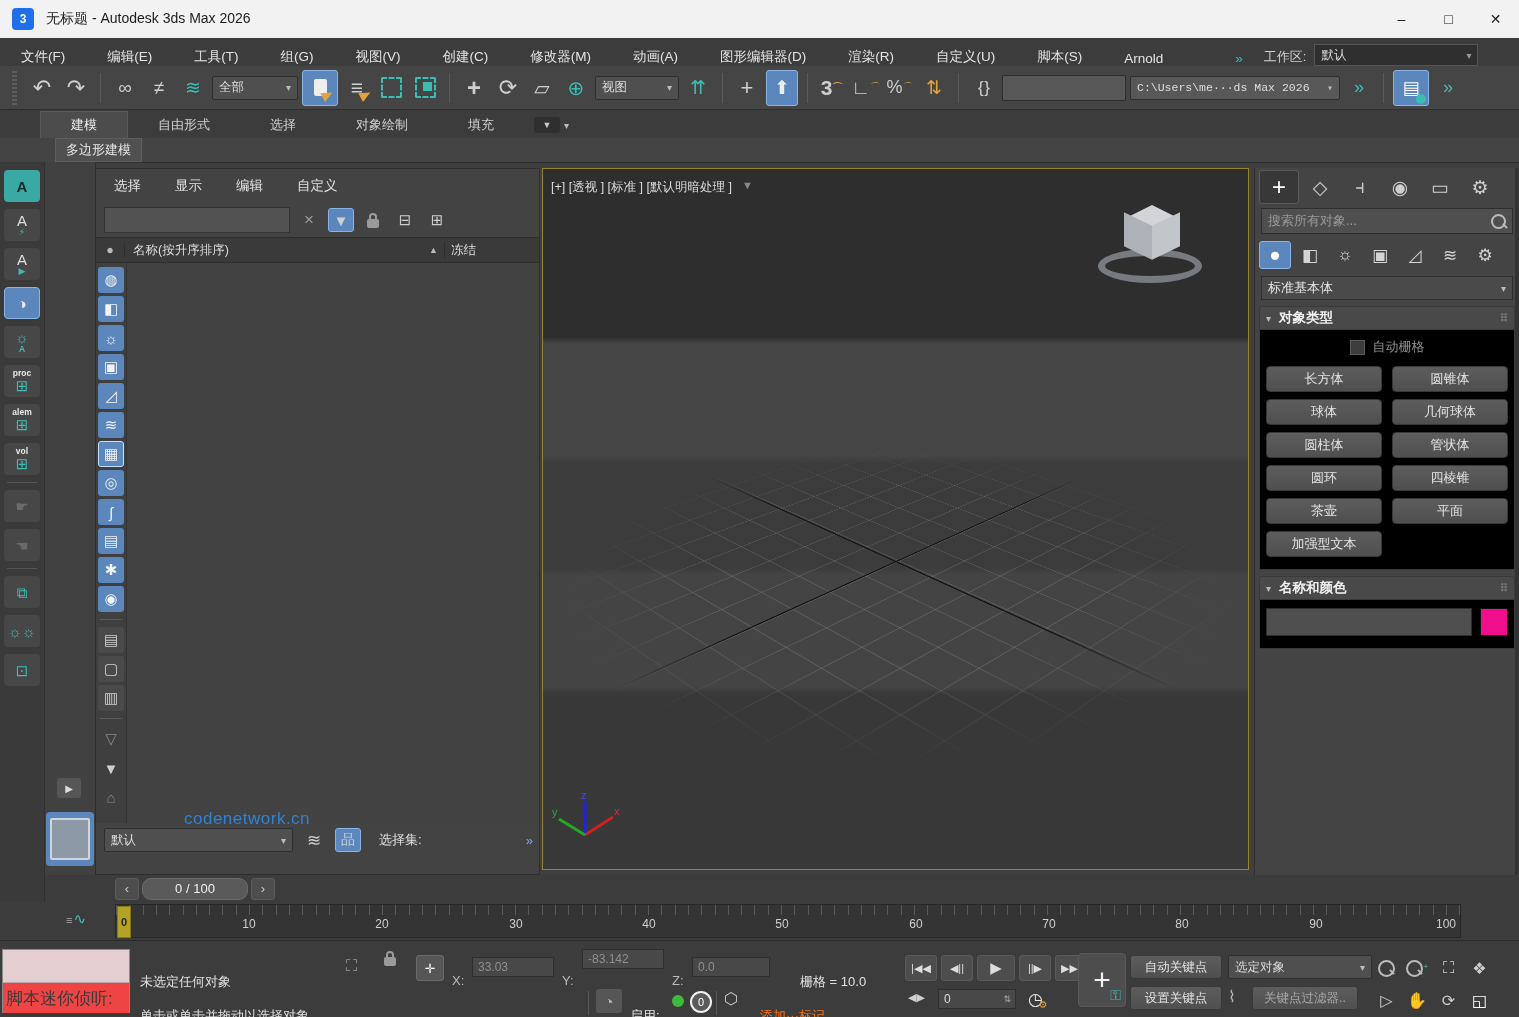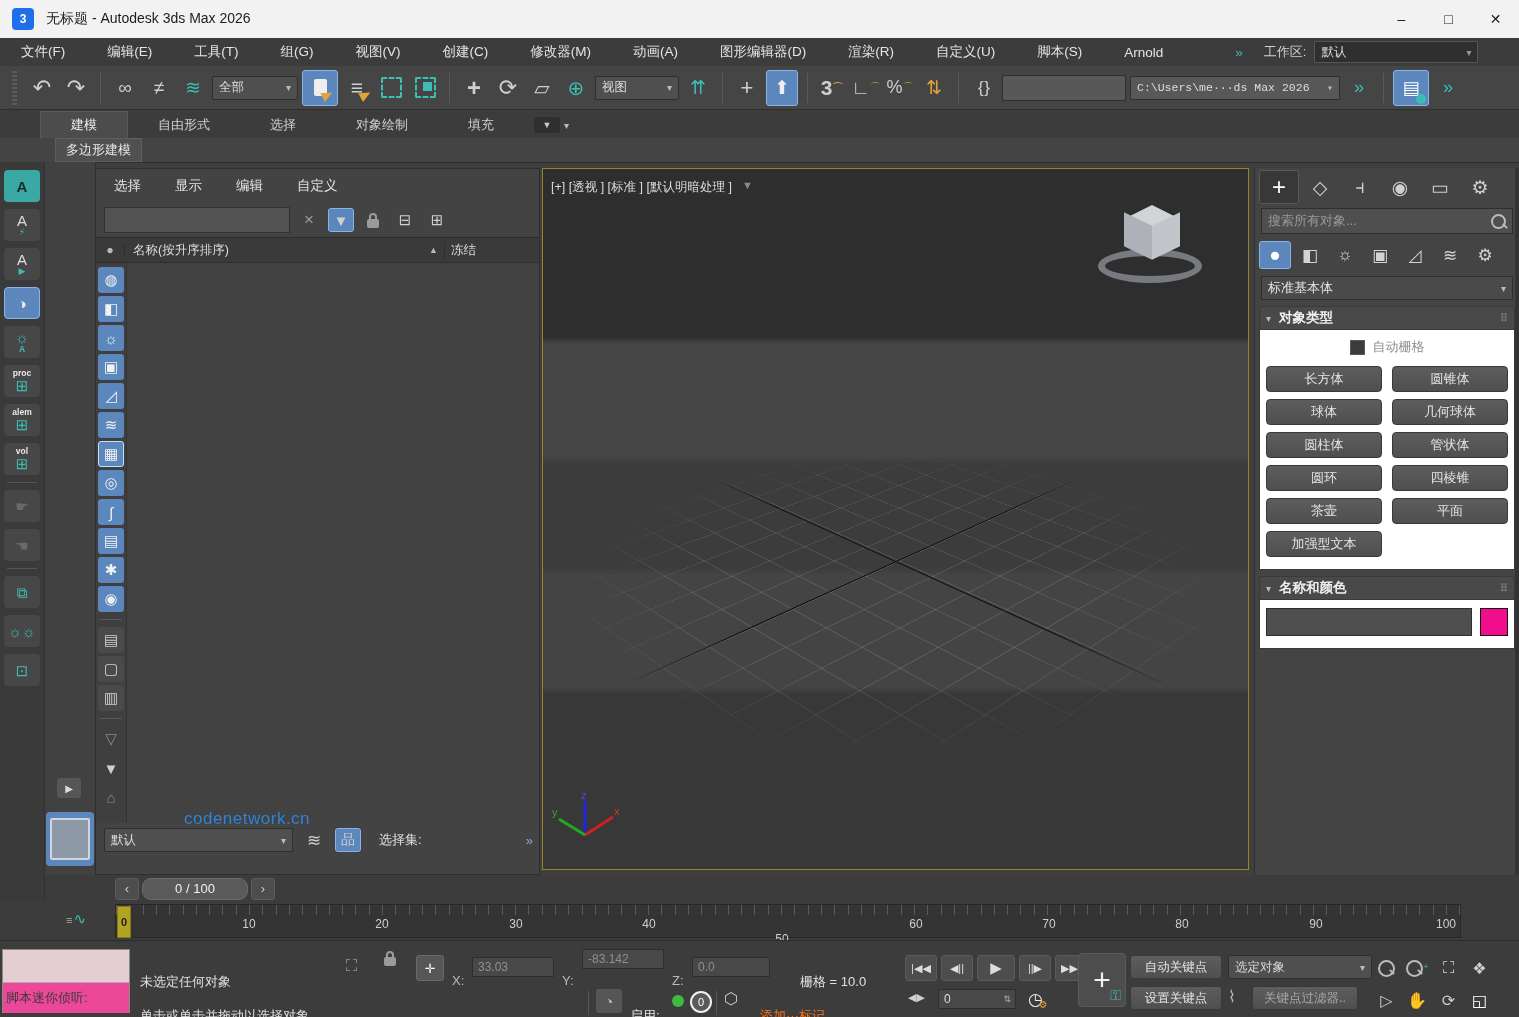--- a/index.html
+++ b/index.html
@@ -7,21 +7,21 @@
        font-family:"Liberation Sans","DejaVu Sans",sans-serif;color:#d8d8d8;font-size:13px;}
   .abs{position:absolute;}
   
   .titlebar{left:0;top:0;width:1519px;height:38px;background:#f2f2f2;color:#1c1c1c;display:flex;align-items:center;}
   .app-icon{width:22px;height:22px;margin-left:12px;border-radius:4px;background:#1f6feb;color:#fff;
             display:flex;align-items:center;justify-content:center;font-size:12px;font-weight:bold;}
   .title-text{margin-left:12px;font-size:14px;}
   .winbtns{position:absolute;right:0;top:0;height:38px;display:flex;}
   .winbtn{width:47px;height:38px;display:flex;align-items:center;justify-content:center;font-size:14px;color:#222;}
   
-  .menubar{left:0;top:38px;width:1519px;height:28px;background:#3c3c3c;border-bottom:1px solid #2c2c2c;display:flex;align-items:center;}
+  .menubar{left:0;top:38px;width:1519px;height:28px;background:#3c3c3c;border-bottom:1px solid #2c2c2c;display:flex;align-items:flex-end;}
   .mi{padding:0 21px;font-size:13.5px;color:#e4e4e4;white-space:nowrap;}
   .wsfield{width:150px;height:20px;background:#2f2f2f;border:1px solid #555;display:flex;align-items:center;
            justify-content:space-between;padding:0 6px;font-size:12.5px;}
   
   .toolbar{left:0;top:66px;width:1519px;height:44px;background:#454545;border-bottom:1px solid #2e2e2e;
            display:flex;align-items:center;gap:4px;padding-left:12px;box-sizing:border-box;}
   .handle{width:5px;height:34px;background:repeating-linear-gradient(0deg,#5c5c5c 0 2px,transparent 2px 4px);margin-right:6px;}
   .ti{min-width:30px;height:32px;display:flex;align-items:center;justify-content:center;color:#cfcfcf;font-size:19px;border-radius:3px;}
   .ti.hl{background:#5b87bd;border:1px solid #8ab4e8;box-sizing:border-box;}
   .sep{width:1px;height:30px;background:#5a5a5a;margin:0 5px;}
@@ -105,21 +105,21 @@
   .mag{position:relative;width:11px;height:11px;border:2px solid #bbb;border-radius:50%;display:inline-block;}
   .mag::after{content:"";position:absolute;left:9px;top:9px;width:6px;height:2px;background:#bbb;transform:rotate(45deg);}
   .cpcats{height:34px;display:flex;align-items:center;gap:3px;padding:0 4px;margin-top:4px;}
   .cpcat{width:32px;height:28px;display:flex;align-items:center;justify-content:center;font-size:17px;color:#d4d4d4;border-radius:3px;}
   .cpcat.hl{background:#5b87bd;border:1px solid #8ab4e8;box-sizing:border-box;}
   .cpdd{margin:4px 6px;height:22px;background:#4a4a4a;border:1px solid #2e2e2e;display:flex;align-items:center;justify-content:space-between;padding:0 6px;font-size:13px;color:#e4e4e4;}
   .cpdd::after{content:"▾";font-size:10px;color:#bbb;}
   .rollout{margin:6px 4px 0 4px;background:#494949;border:1px solid #3a3a3a;border-radius:3px 3px 0 0;
            height:22px;display:flex;align-items:center;padding:0 6px;font-weight:bold;font-size:13.5px;color:#f0f0f0;gap:8px;}
   .rollout .dots{margin-left:auto;color:#777;font-size:11px;}
-  .rollbody{margin:0 4px;background:#ffffff;border:1px solid #3a3a3a;border-top:none;padding:8px 6px 12px 6px;}
+  .rollbody{margin:0 4px;background:#000000;border:1px solid #3a3a3a;border-top:none;padding:8px 6px 12px 6px;}
   .cbgrid{display:grid;grid-template-columns:1fr 1fr;gap:7px 10px;}
   .cb{height:24px;background:linear-gradient(#5d5d5d,#4f4f4f);border:1px solid #393939;border-radius:4px;
       display:flex;align-items:center;justify-content:center;font-size:13px;color:#e4e4e4;text-align:center;}
   .autogrid{display:flex;align-items:center;justify-content:center;gap:8px;color:#8f8f8f;font-size:13px;margin-bottom:10px;}
   .chk{width:13px;height:13px;background:#3c3c3c;border:1px solid #5a5a5a;}
   .namerow{display:flex;align-items:center;gap:8px;}
   .namerow input{flex:1;height:24px;background:#4f4f4f;border:1px solid #2e2e2e;color:#ddd;}
   .swatch{width:26px;height:26px;border:1px solid #111;}
   
   .sliderrow{left:45px;top:875px;width:1474px;height:27px;background:#3c3c3c;display:flex;align-items:center;}
@@ -132,21 +132,21 @@
   .curveico .bars{color:#aaa;font-size:11px;margin-right:1px;}
   .ruler{position:absolute;left:115px;top:2px;width:1346px;height:34px;background:#343434;border:1px solid #272727;box-sizing:border-box;
      background-image:repeating-linear-gradient(90deg,#5a5a5a 0 1px,transparent 1px 13.3px);background-size:100% 10px;background-repeat:no-repeat;}
   .tick{position:absolute;top:12px;transform:translateX(-50%);font-size:12px;color:#cfcfcf;}
   .thandle{position:absolute;left:1px;top:1px;width:12px;height:30px;background:#b3a325;border:1px solid #847818;
            display:flex;align-items:center;justify-content:center;color:#222;font-size:11px;font-weight:bold;}
   
   .statusbar{left:0;top:940px;width:1519px;height:77px;background:#3c3c3c;border-top:1px solid #2c2c2c;}
   .listener{position:absolute;left:2px;top:8px;width:128px;height:64px;border:1px solid #8a8a8a;box-sizing:border-box;}
   .listener .pink{height:32px;background:#e4ced2;border-bottom:1px solid #b9a6aa;}
-  .listener .white{height:30px;background:#ec4899;color:#3a3a3a;font-size:13px;display:flex;align-items:center;padding-left:3px;overflow:hidden;white-space:nowrap;}
+  .listener .white{height:30px;background:#ef4444;color:#3a3a3a;font-size:17px;display:flex;align-items:center;padding-left:3px;overflow:hidden;white-space:nowrap;}
   .stext{position:absolute;color:#e0e0e0;font-size:13px;white-space:nowrap;margin-top:14px;}
   .sfield{position:absolute;height:20px;background:#484848;border:1px solid #2e2e2e;color:#8f8f8f;font-size:12px;
           display:flex;align-items:center;padding-left:5px;box-sizing:border-box;}
   .sic{position:absolute;display:flex;align-items:center;justify-content:center;color:#b8b8b8;}
   .lock{width:12px;height:9px;background:#9a9a9a;border-radius:2px;position:relative;margin-top:6px;}
   .lock::before{content:"";position:absolute;left:2px;top:-6px;width:8px;height:6px;border:2px solid #9a9a9a;border-bottom:none;border-radius:4px 4px 0 0;box-sizing:border-box;}
   .pbtn{width:30px;height:24px;background:#4d4d4d;border:1px solid #5a5a5a;border-radius:3px;color:#ddd;
         display:flex;align-items:center;justify-content:center;font-size:11px;}
   .keybig{position:absolute;left:1078px;top:12px;width:46px;height:52px;background:#4d4d4d;border:1px solid #5a5a5a;border-radius:4px;
           display:flex;align-items:center;justify-content:center;color:#f0f0f0;font-size:30px;}
@@ -477,21 +477,21 @@
 
   <div class="abs rulerrow">
     <div class="curveico">
       <span class="bars">≡</span><span>∿</span>
     </div>
     <div class="ruler">
       <span class="tick" style="left:133px;">10</span>
       <span class="tick" style="left:266px;">20</span>
       <span class="tick" style="left:400px;">30</span>
       <span class="tick" style="left:533px;">40</span>
-      <span class="tick" style="left:666px;margin-top:15px;">50</span>
+      <span class="tick" style="left:666px;">50</span>
       <span class="tick" style="left:800px;">60</span>
       <span class="tick" style="left:933px;">70</span>
       <span class="tick" style="left:1066px;">80</span>
       <span class="tick" style="left:1200px;">90</span>
       <span class="tick" style="left:1330px;">100</span>
       <div class="thandle">0</div>
     </div>
   </div>
 
   <div class="abs statusbar">

